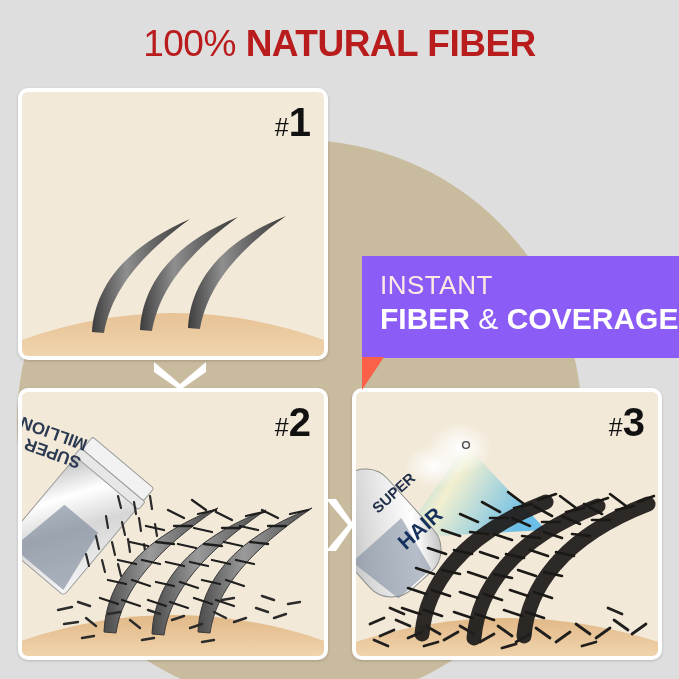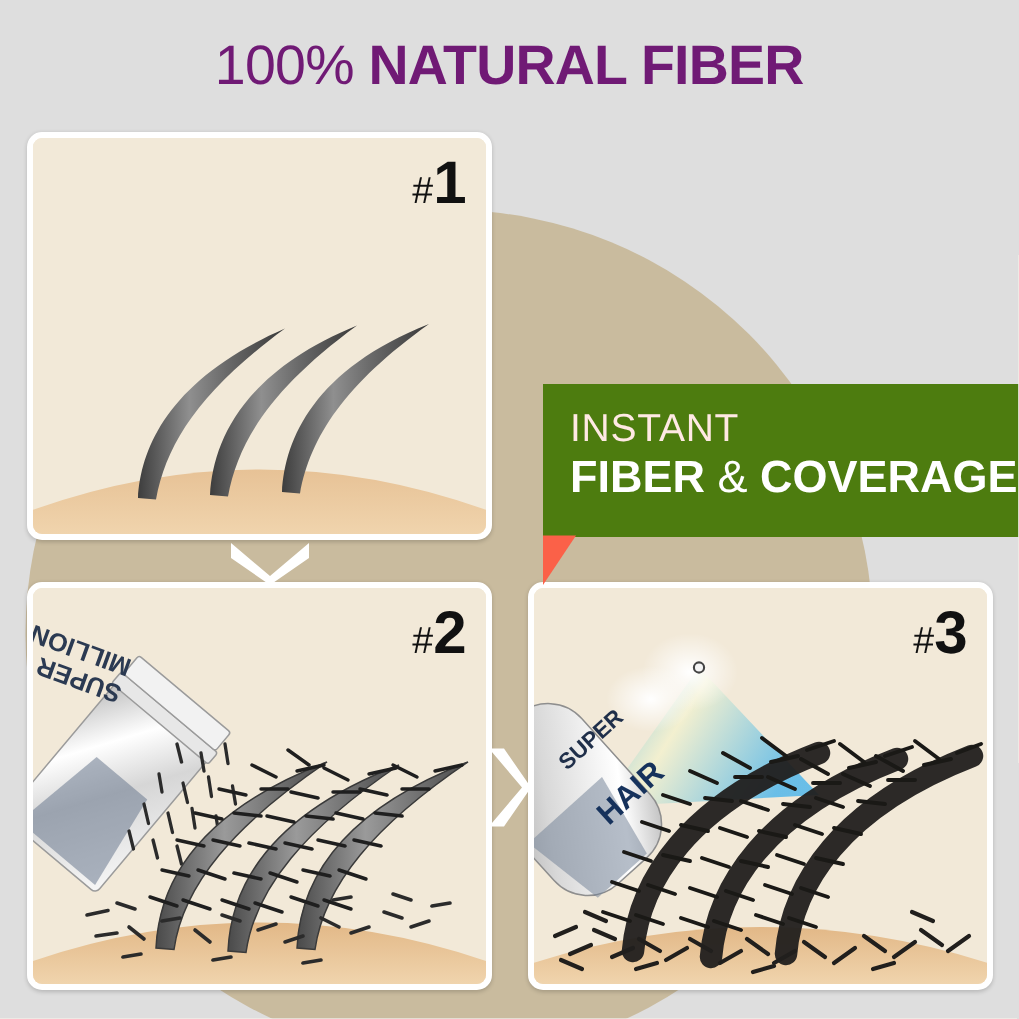--- a/index.html
+++ b/index.html
@@ -29,21 +29,21 @@
 
   
   .headline {
     position: absolute;
     left: 0;
     top: 22px;
     width: 679px;
     text-align: center;
     font-size: 37px;
     line-height: 44px;
-    color: #701a75;
+    color: #b91c1c;
     letter-spacing: -0.5px;
     white-space: nowrap;
   }
   .headline .light { font-weight: 400; }
   .headline .bold  { font-weight: 700; }
 
   
   .panel {
     position: absolute;
     background: #f2e9d8;
@@ -82,21 +82,21 @@
     height: 100%;
   }
 
   
   .callout {
     position: absolute;
     left: 362px;
     top: 256px;
     width: 317px;
     height: 102px;
-    background: #4d7c0f;
+    background: #8b5cf6;
     z-index: 30;
   }
   .callout-tail {
     position: absolute;
     left: 362px;
     top: 357px;
     width: 0;
     height: 0;
     border-left: 22px solid #fb6148;
     border-bottom: 33px solid transparent;

